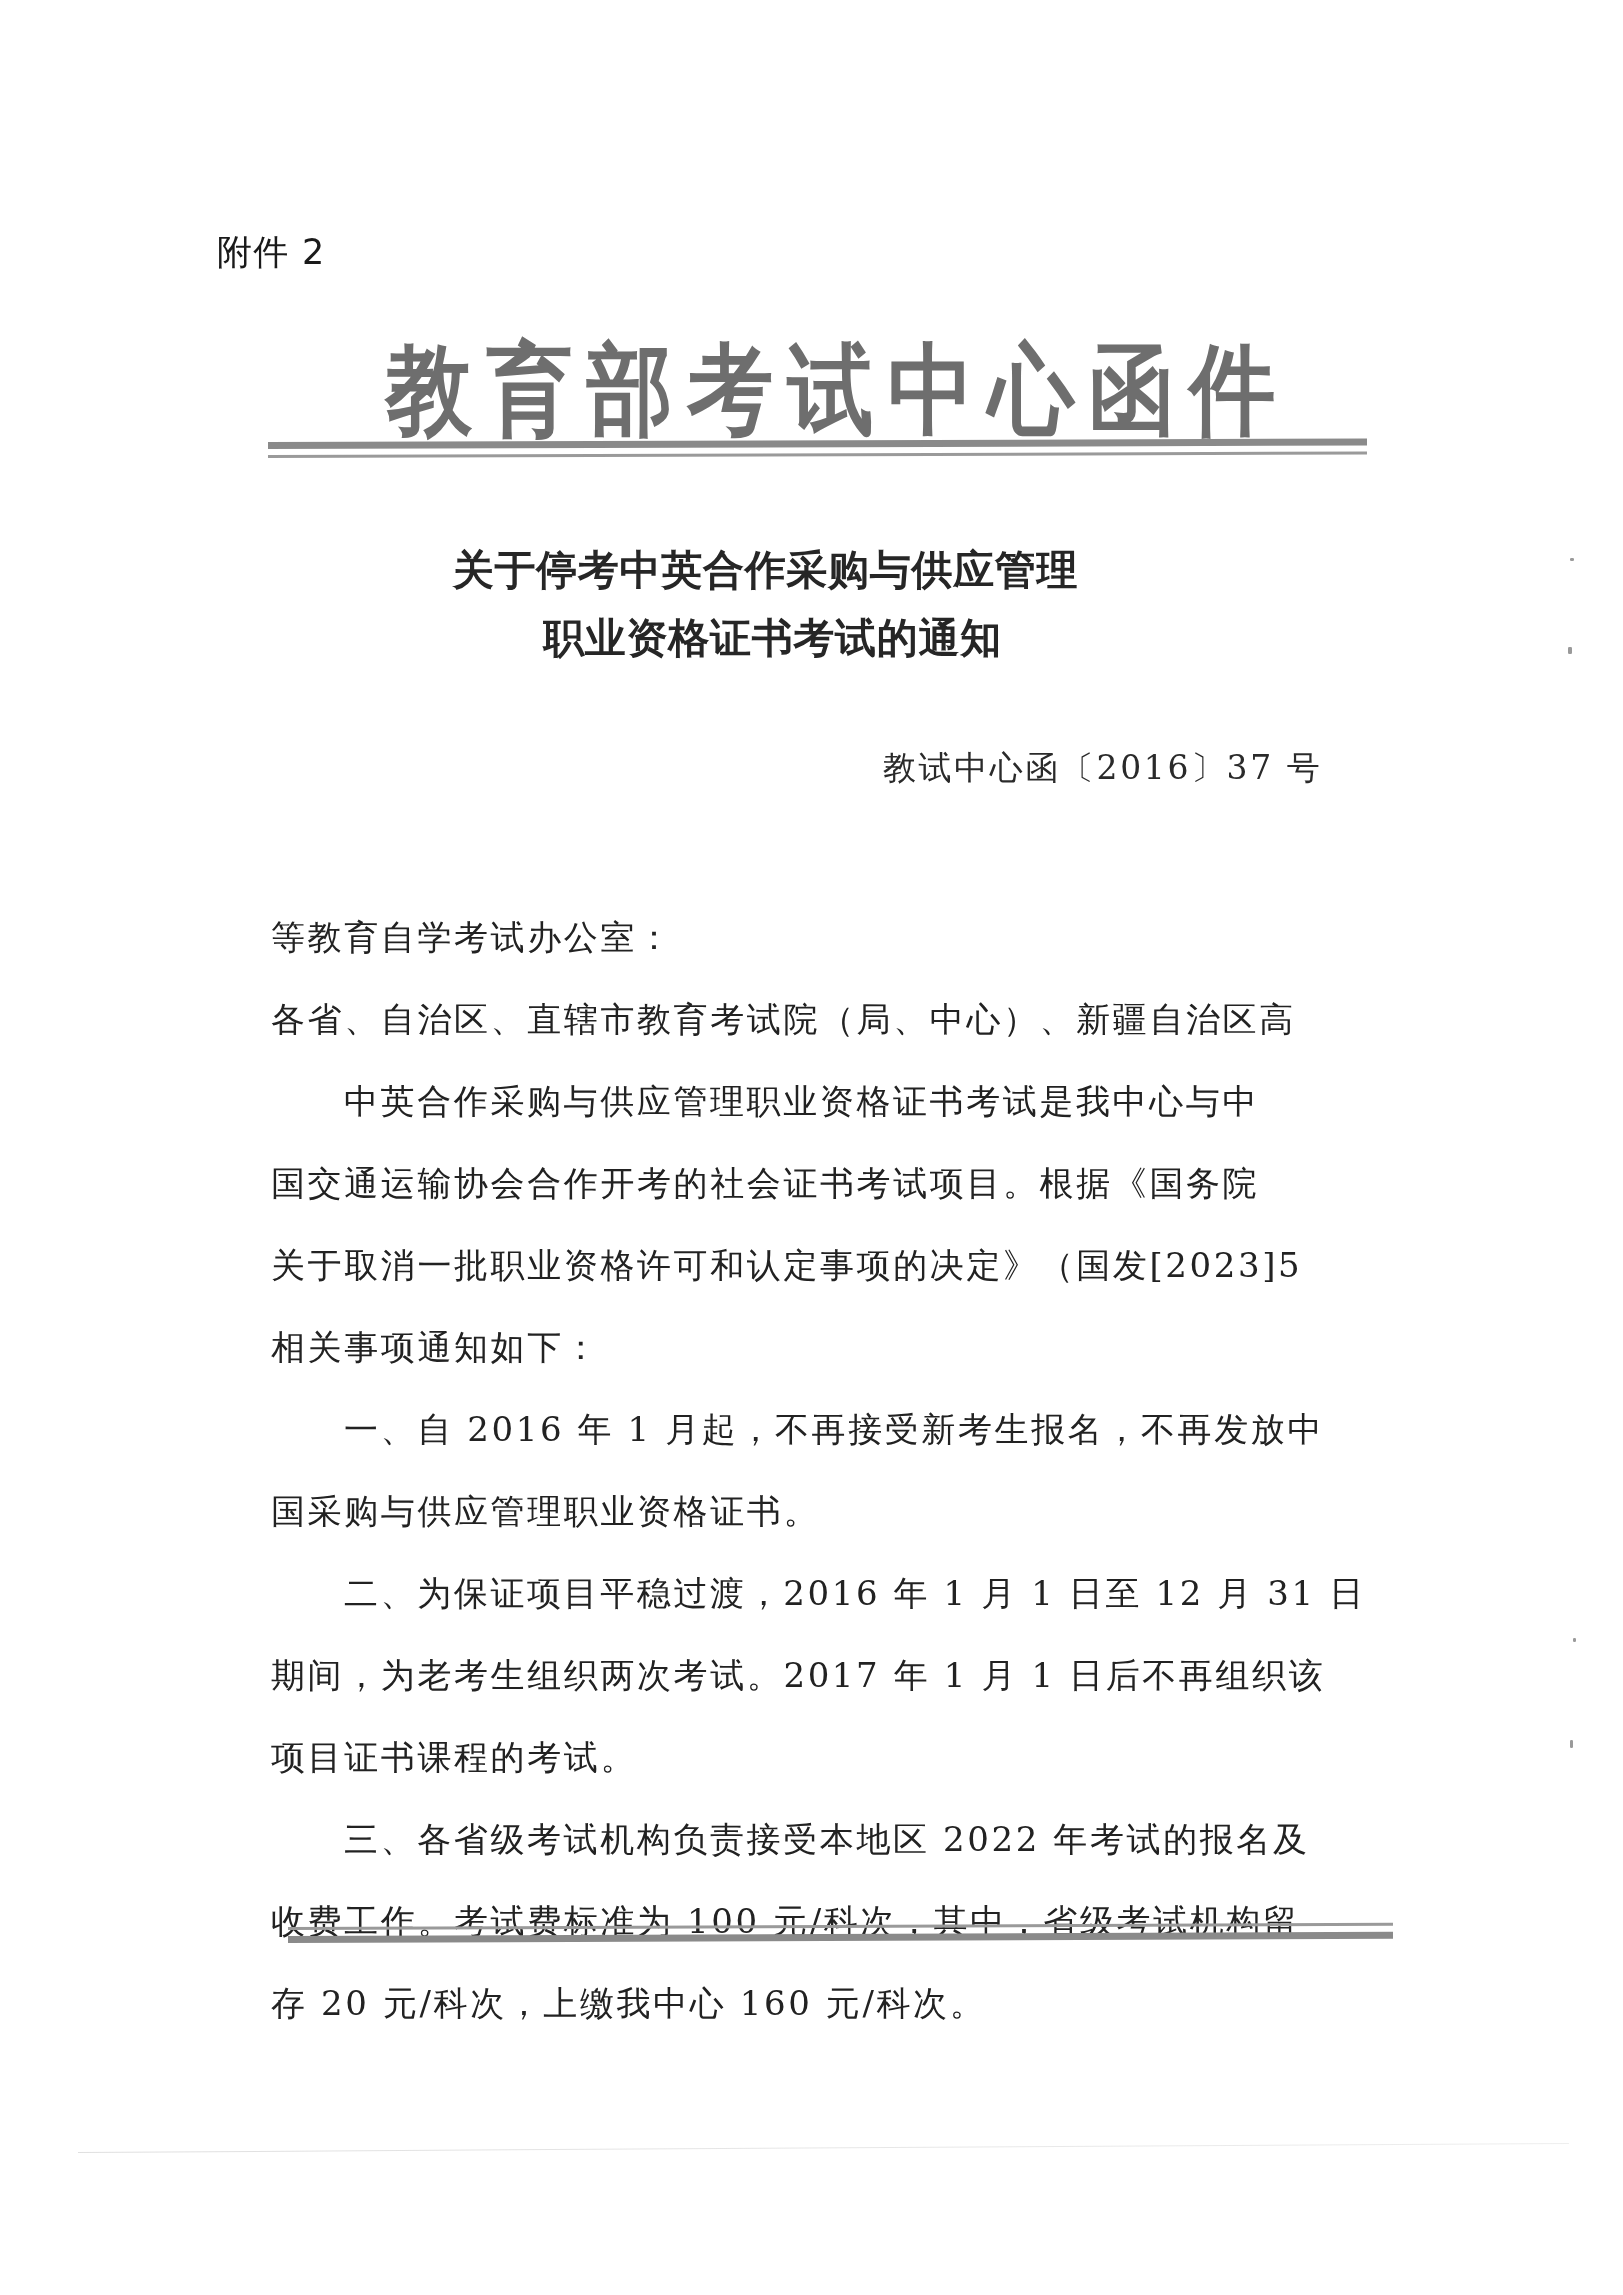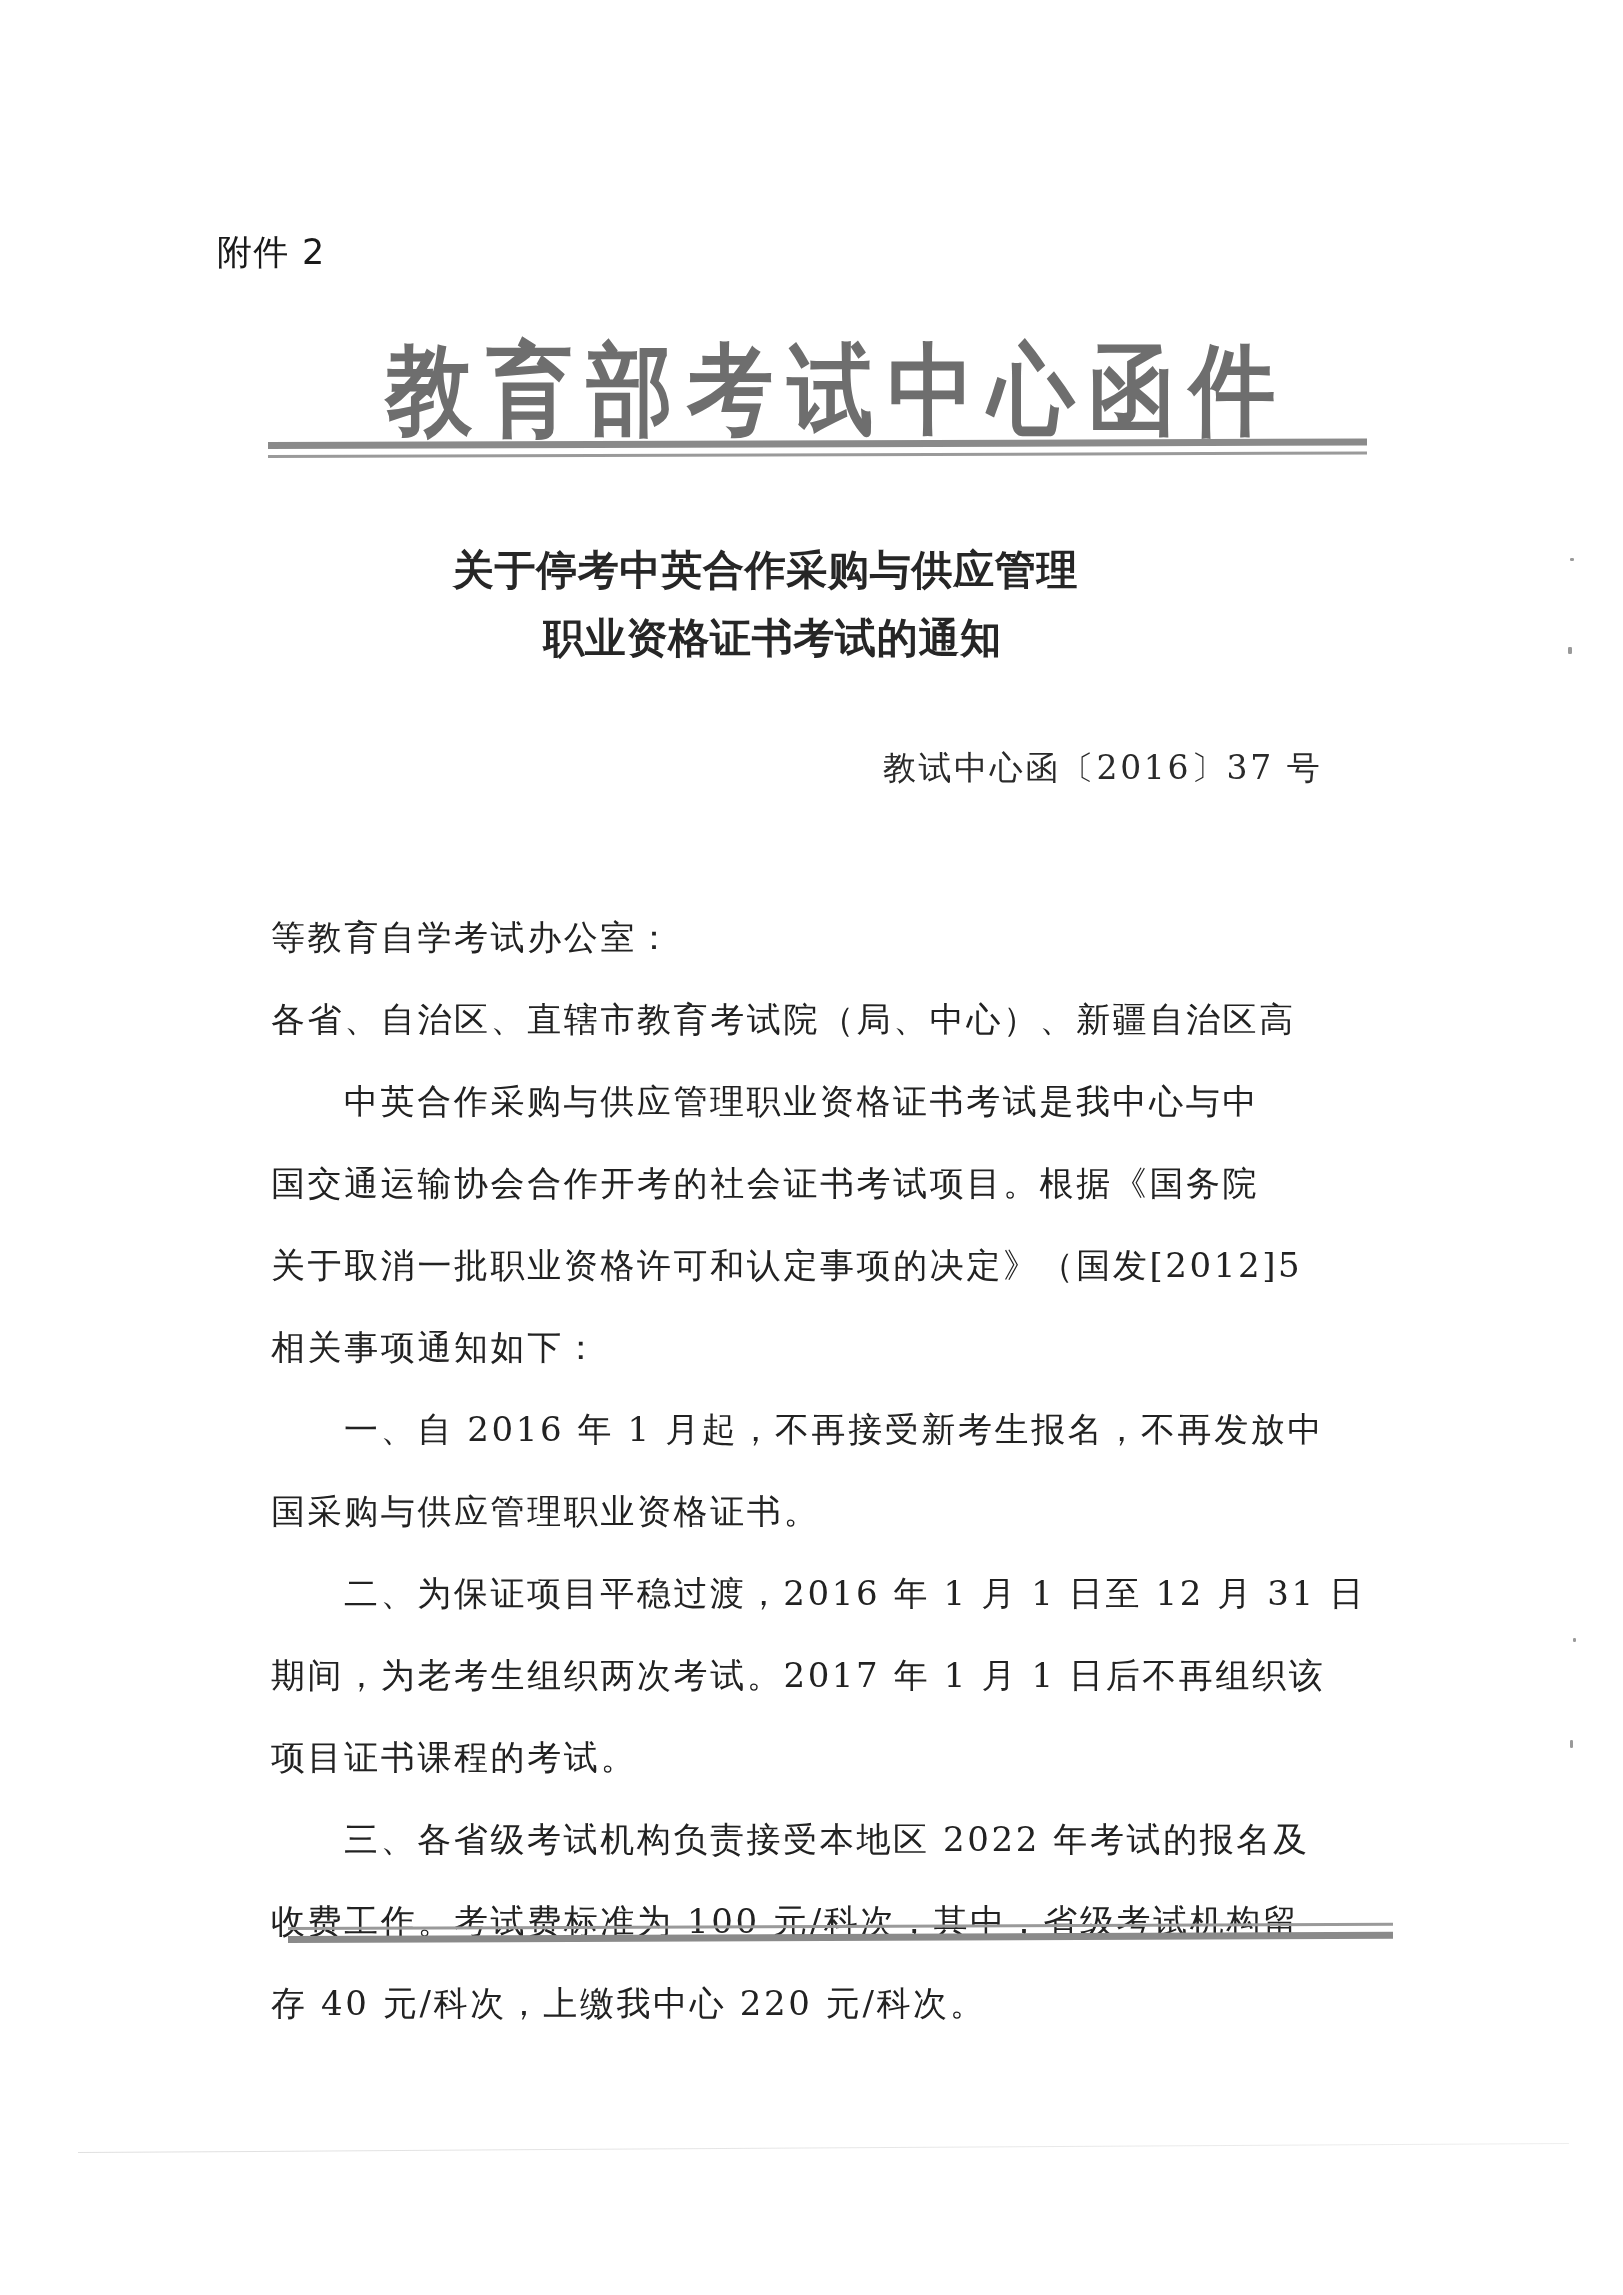--- a/index.html
+++ b/index.html
@@ -62,30 +62,30 @@
 <div class="abs title title-1">关于停考中英合作采购与供应管理</div>
 <div class="abs title title-2">职业资格证书考试的通知</div>
 
 <div class="abs docno">教试中心函〔2016〕37 号</div>
 
 <div class="abs body-text">
   <span class="line">等教育自学考试办公室：</span>
   <span class="line">各省、自治区、直辖市教育考试院（局、中心）、新疆自治区高</span>
   <span class="line indent">中英合作采购与供应管理职业资格证书考试是我中心与中</span>
   <span class="line">国交通运输协会合作开考的社会证书考试项目。根据《国务院</span>
-  <span class="line">关于取消一批职业资格许可和认定事项的决定》（国发[2012]5</span>
+  <span class="line">关于取消一批职业资格许可和认定事项的决定》（国发[2023]5</span>
   <span class="line">相关事项通知如下：</span>
   <span class="line indent">一、自 2016 年 1 月起，不再接受新考生报名，不再发放中</span>
   <span class="line">国采购与供应管理职业资格证书。</span>
   <span class="line indent">二、为保证项目平稳过渡，2016 年 1 月 1 日至 12 月 31 日</span>
   <span class="line">期间，为老考生组织两次考试。2017 年 1 月 1 日后不再组织该</span>
   <span class="line">项目证书课程的考试。</span>
   <span class="line indent">三、各省级考试机构负责接受本地区 2022 年考试的报名及</span>
   <span class="line">收费工作。考试费标准为 100 元/科次，其中，省级考试机构留</span>
-  <span class="line">存 40 元/科次，上缴我中心 220 元/科次。</span>
+  <span class="line">存 20 元/科次，上缴我中心 160 元/科次。</span>
 </div>
 
 <div class="abs rule-thin foot-rule-a"></div>
 <div class="abs rule-thick foot-rule-b"></div>
 
 <div class="abs scan-dot" style="left:1570px;top:558px;width:3.9px;height:3.3px;"></div>
 <div class="abs scan-dot" style="left:1568px;top:647px;width:3.9px;height:6.5px;"></div>
 <div class="abs scan-dot" style="left:1573px;top:1638px;width:2.6px;height:3.9px;"></div>
 <div class="abs scan-dot" style="left:1570px;top:1740px;width:2.6px;height:7.8px;"></div>
 <div class="abs scan-edge"></div>

